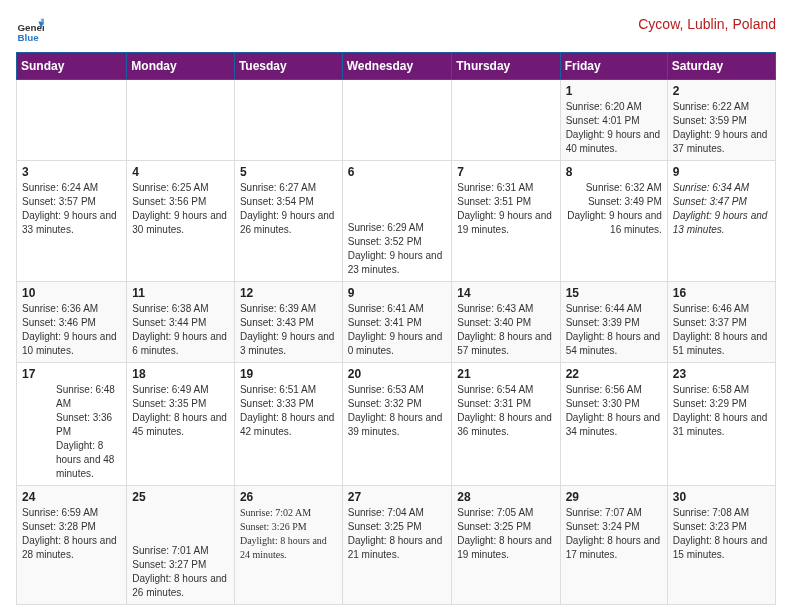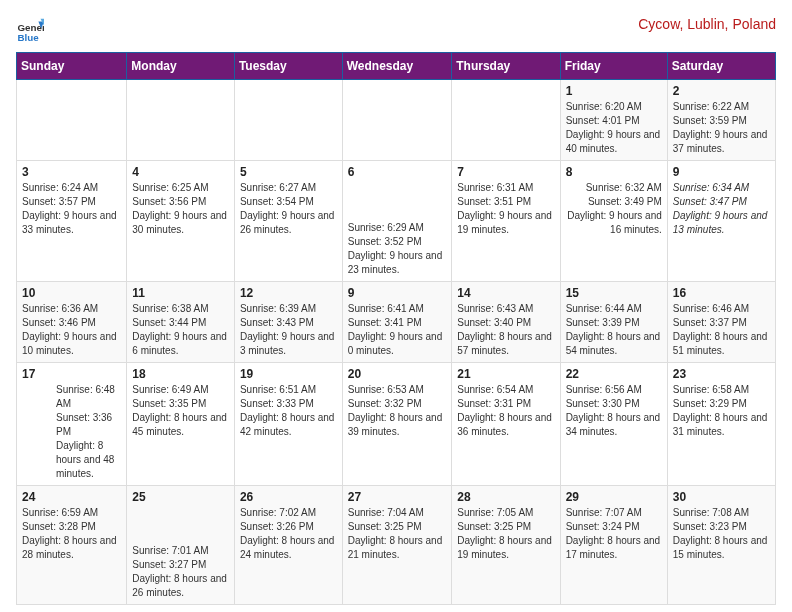--- a/index.html
+++ b/index.html
@@ -269,21 +269,21 @@
 Daylight: 8 hours and 28 minutes.</div>
         </td>
         <td>
           <div class="day-number">25</div>
           <div class="day-info" style="white-space: pre-line; margin-top: 40px;">Sunrise: 7:01 AM
 Sunset: 3:27 PM
 Daylight: 8 hours and 26 minutes.</div>
         </td>
         <td>
           <div class="day-number">26</div>
-          <div class="day-info" style="white-space: pre-line;">Sunrise: 7:02 AM
+          <div class="day-info" style="white-space: pre-line; font-family: Liberation Serif, serif;">Sunrise: 7:02 AM
 Sunset: 3:26 PM
 Daylight: 8 hours and 24 minutes.</div>
         </td>
         <td>
           <div class="day-number">27</div>
           <div class="day-info" style="white-space: pre-line;">Sunrise: 7:04 AM
 Sunset: 3:25 PM
 Daylight: 8 hours and 21 minutes.</div>
         </td>
         <td>

